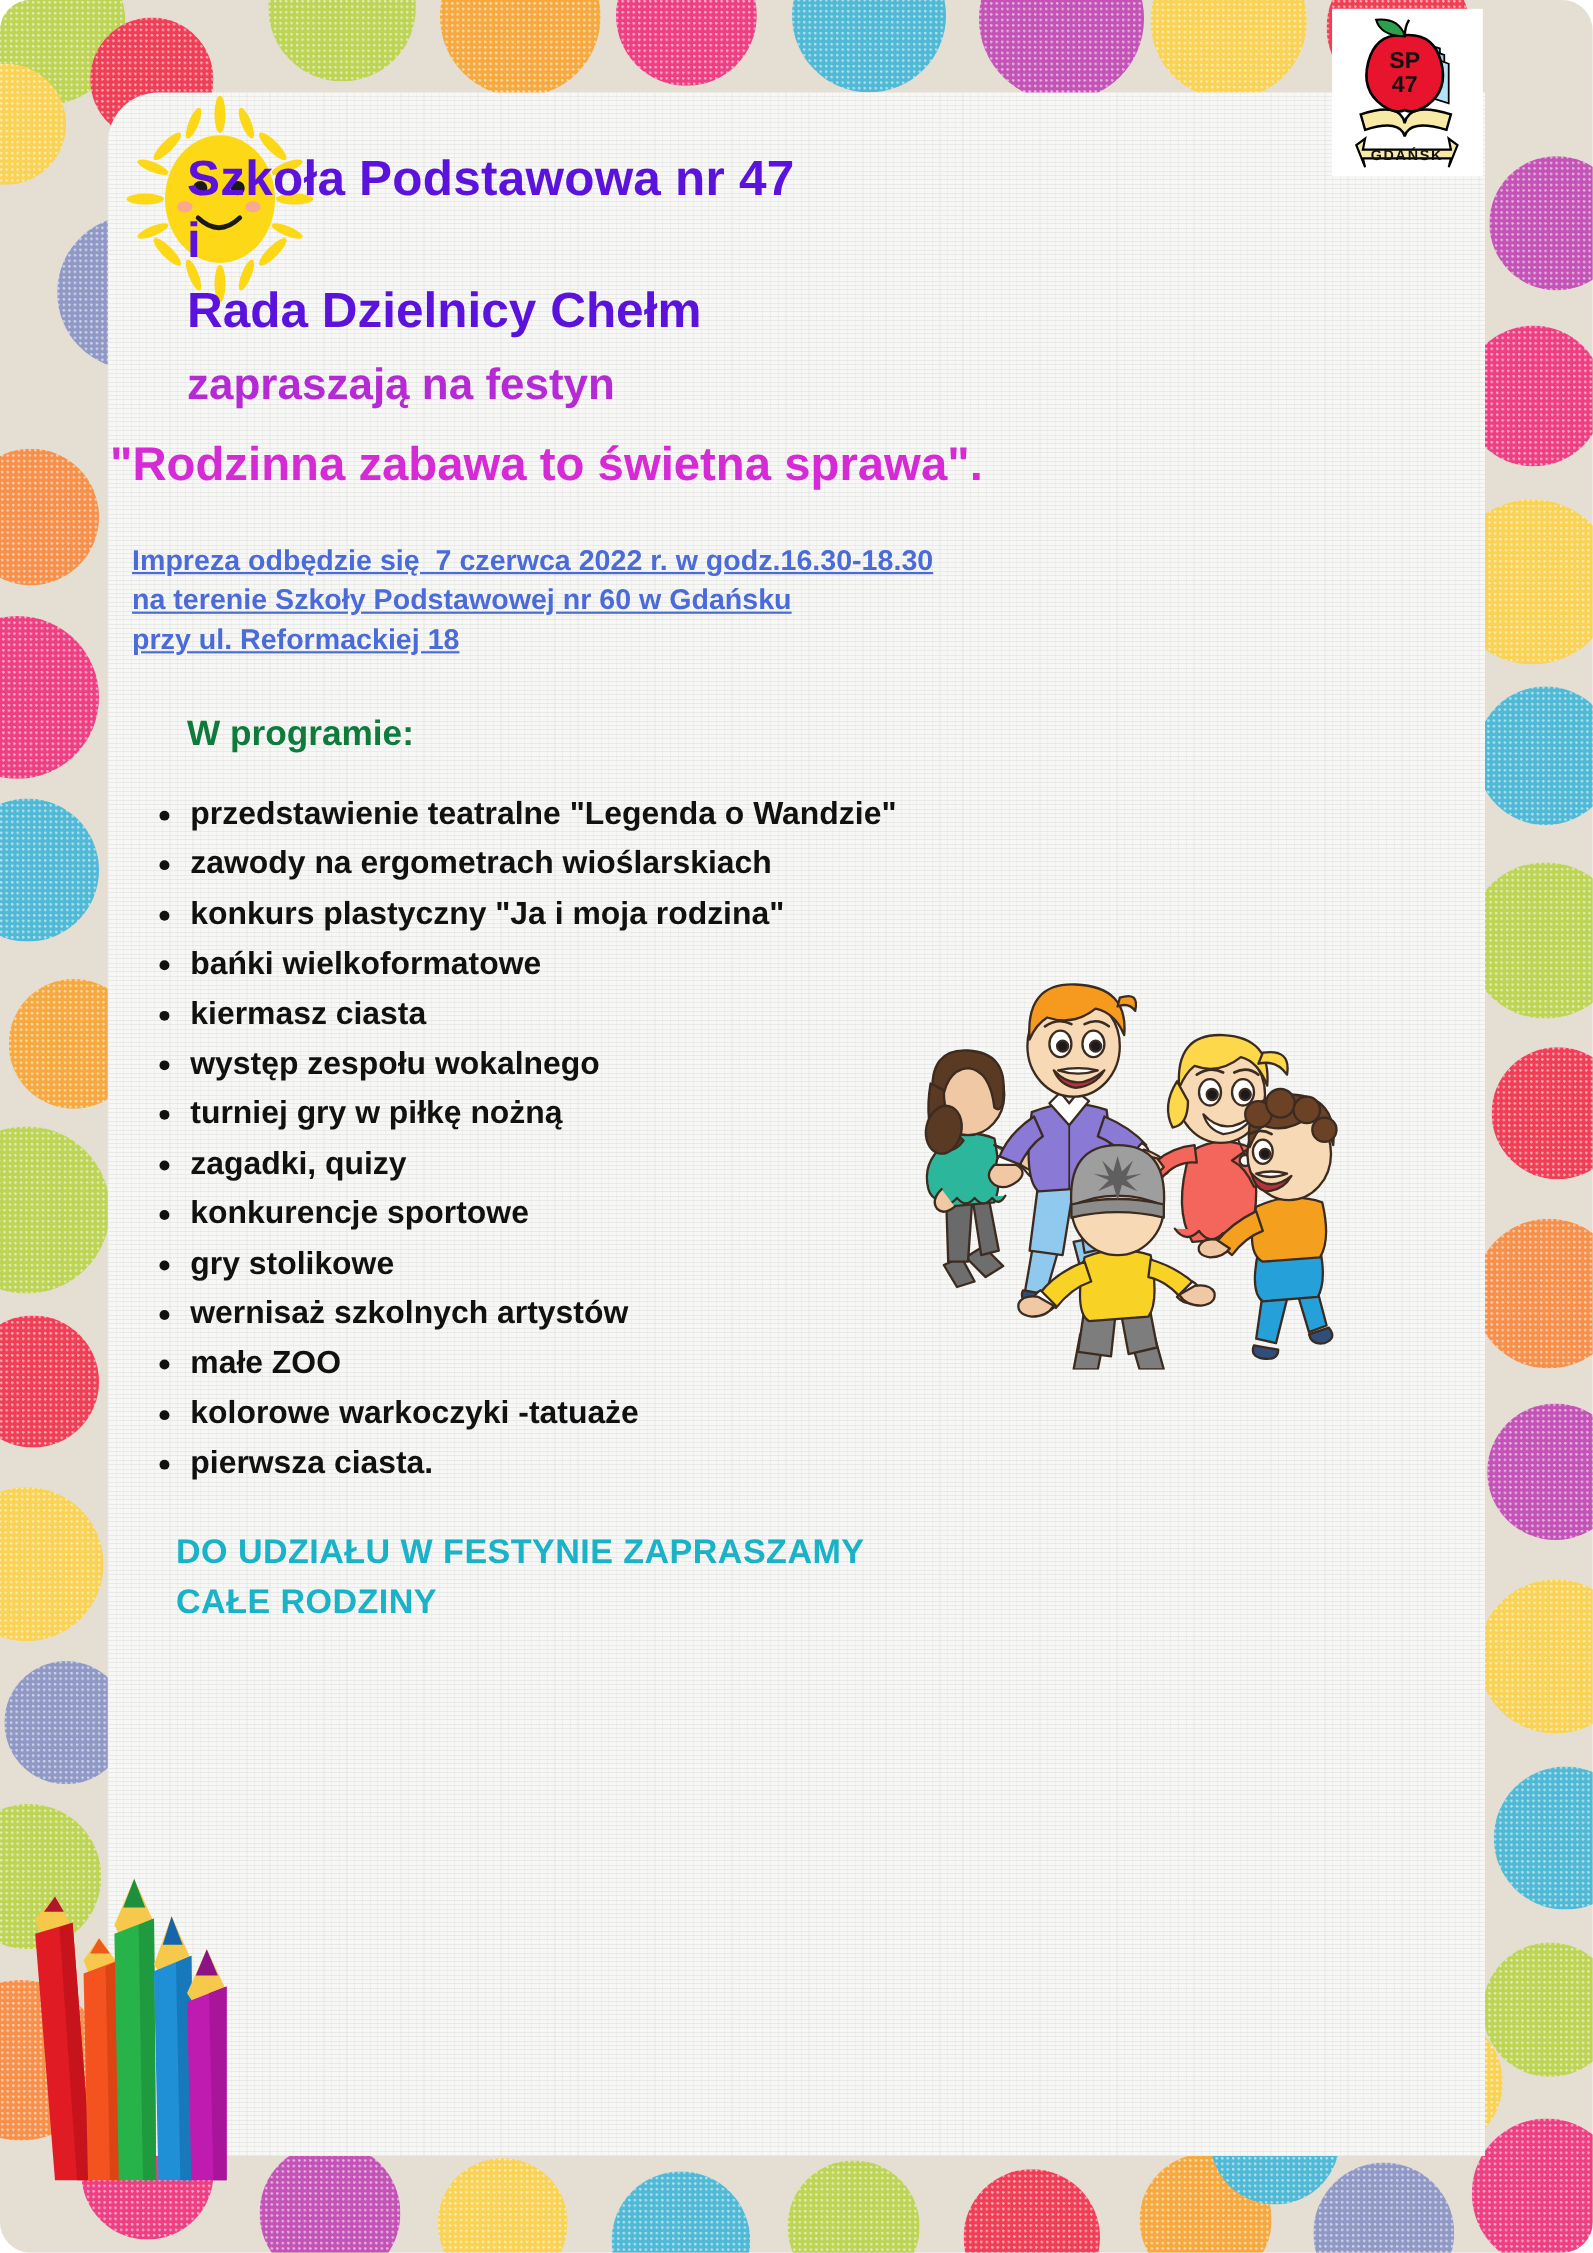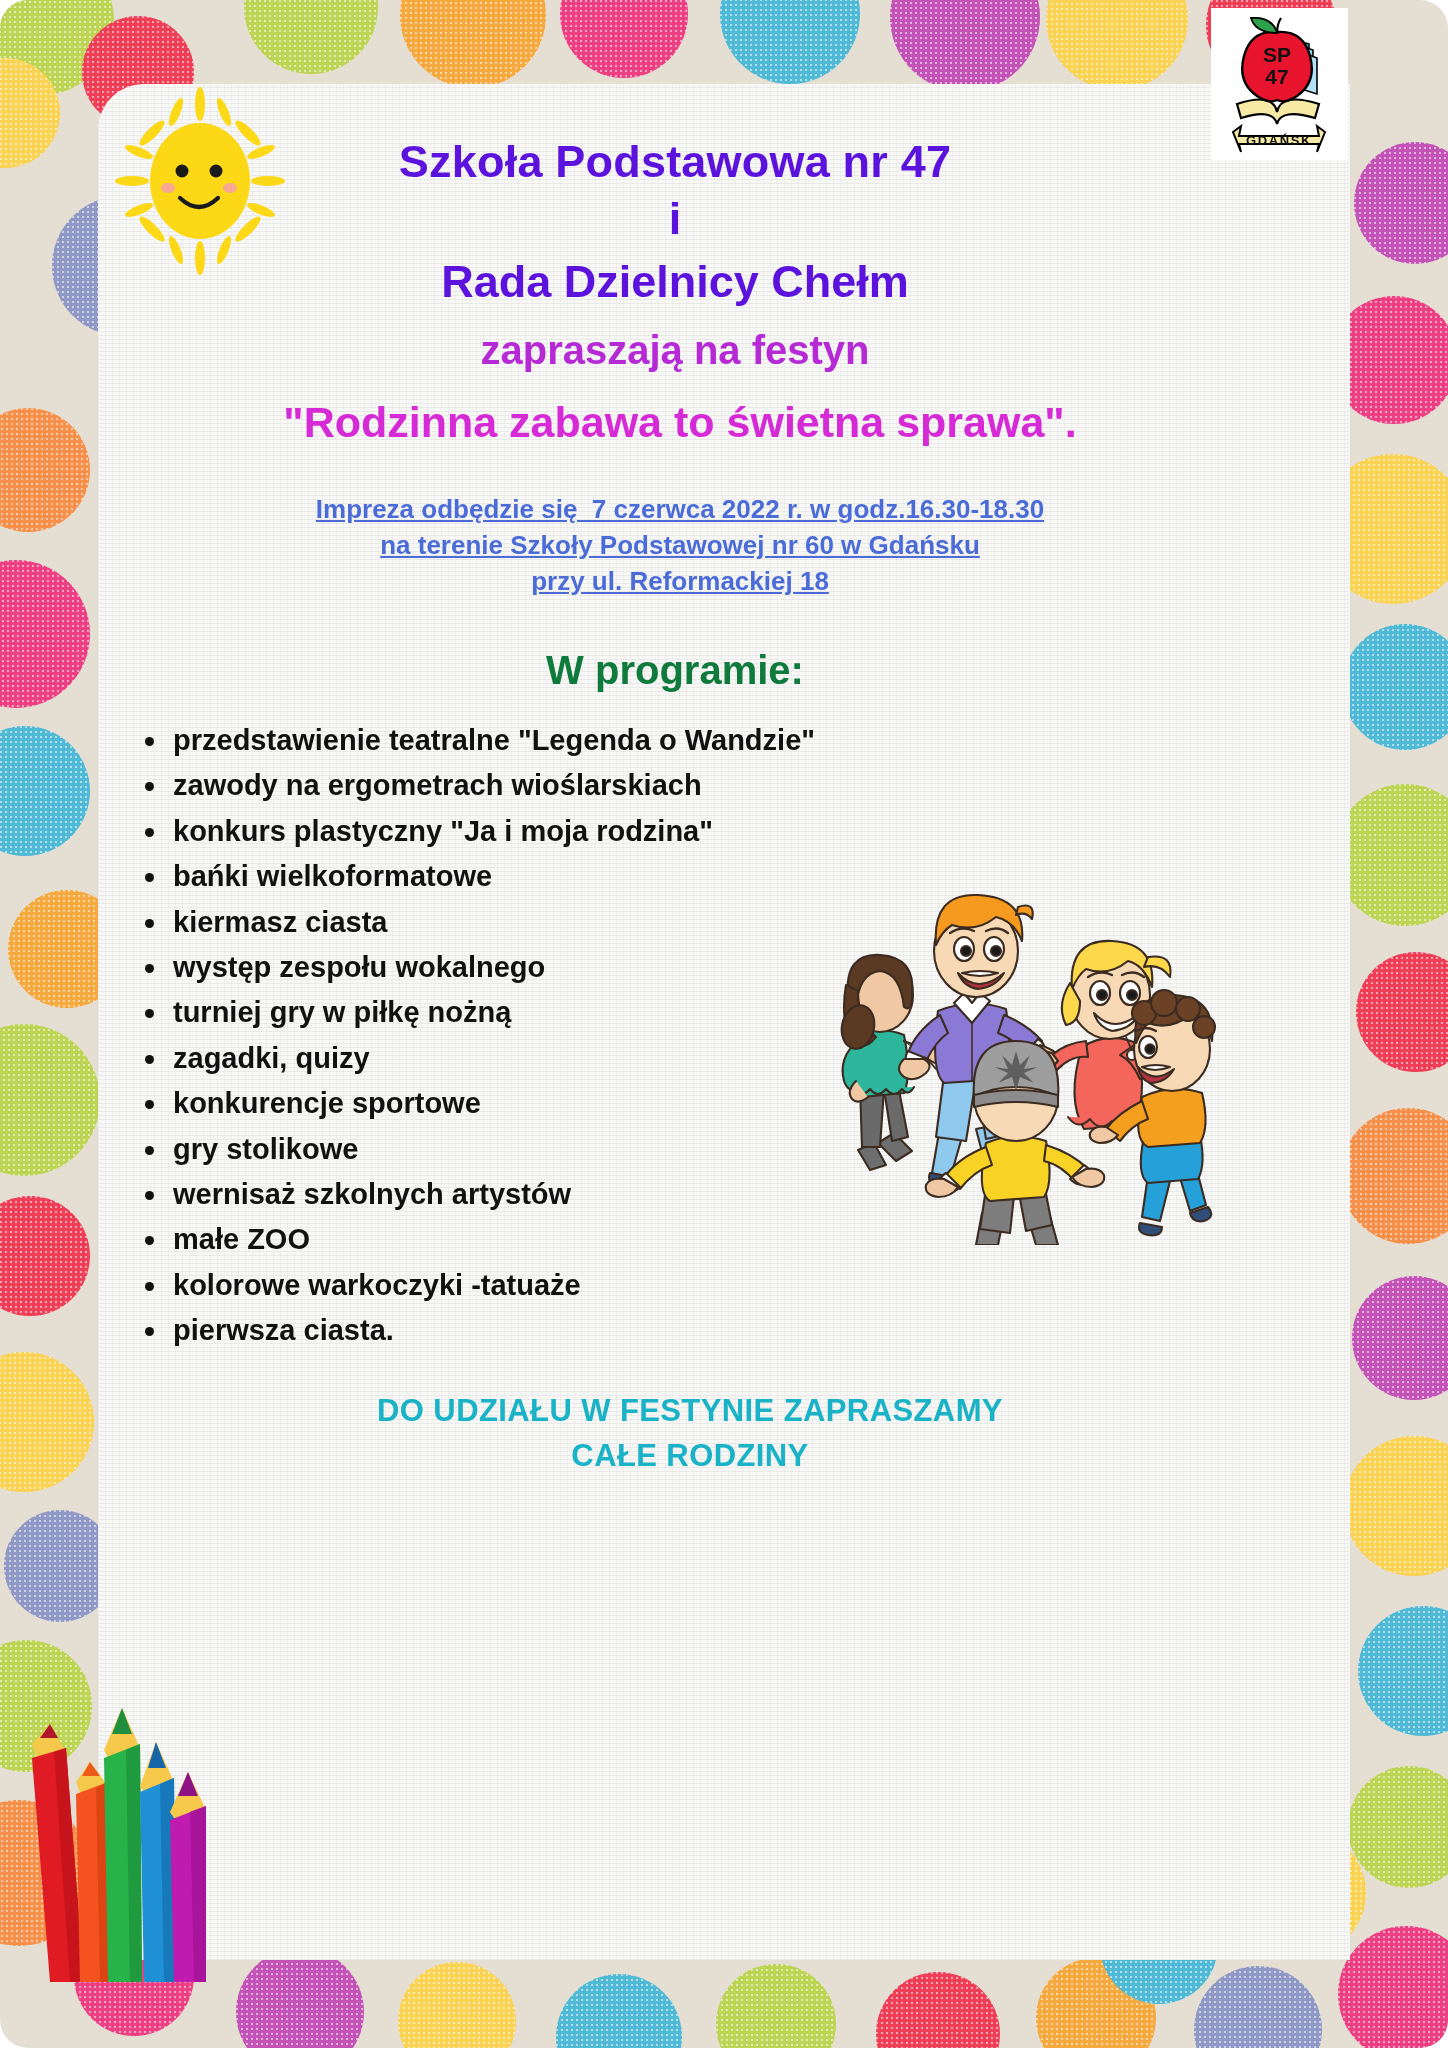--- a/index.html
+++ b/index.html
@@ -52,21 +52,21 @@
     background: #ffffff;
     z-index: 9;
   }
   #logo-box svg { display: block; width: 100%; height: 100%; }
 
   
   #sun { position: absolute; left: 110px; top: 86px; width: 180px; height: 190px; z-index: 6; }
   #sun svg { display:block; width:100%; height:100%; }
 
   
-  .tl { position: absolute; z-index: 7; text-align: center; }
+  .tl { position: absolute; z-index: 7; }
 
   #title-1 {
     left: 170px; top: 136px; width: 1010px;
     font-size: 45px; font-weight: bold; color: #5b12dd;
     letter-spacing: .2px;
   }
   #title-conj {
     left: 170px; top: 193px; width: 1010px;
     font-size: 45px; font-weight: bold; color: #5b12dd;
   }
@@ -86,21 +86,21 @@
   #details {
     left: 120px; top: 491px; width: 1120px;
     font-size: 26px; font-weight: bold; color: #4a6bd8;
     line-height: 36px;
     text-decoration: underline;
   }
   #details div { white-space: pre; }
 
   #program-heading {
     left: 170px; top: 648px; width: 1010px;
-    font-size: 40px; font-weight: bold; color: #0e7a3c;
+    font-size: 32px; font-weight: bold; color: #0e7a3c;
   }
 
   
   #program-list {
     position: absolute; left: 125px; top: 718px; width: 900px;
     z-index: 7;
     list-style: none;
   }
   #program-list li {
     position: relative;

